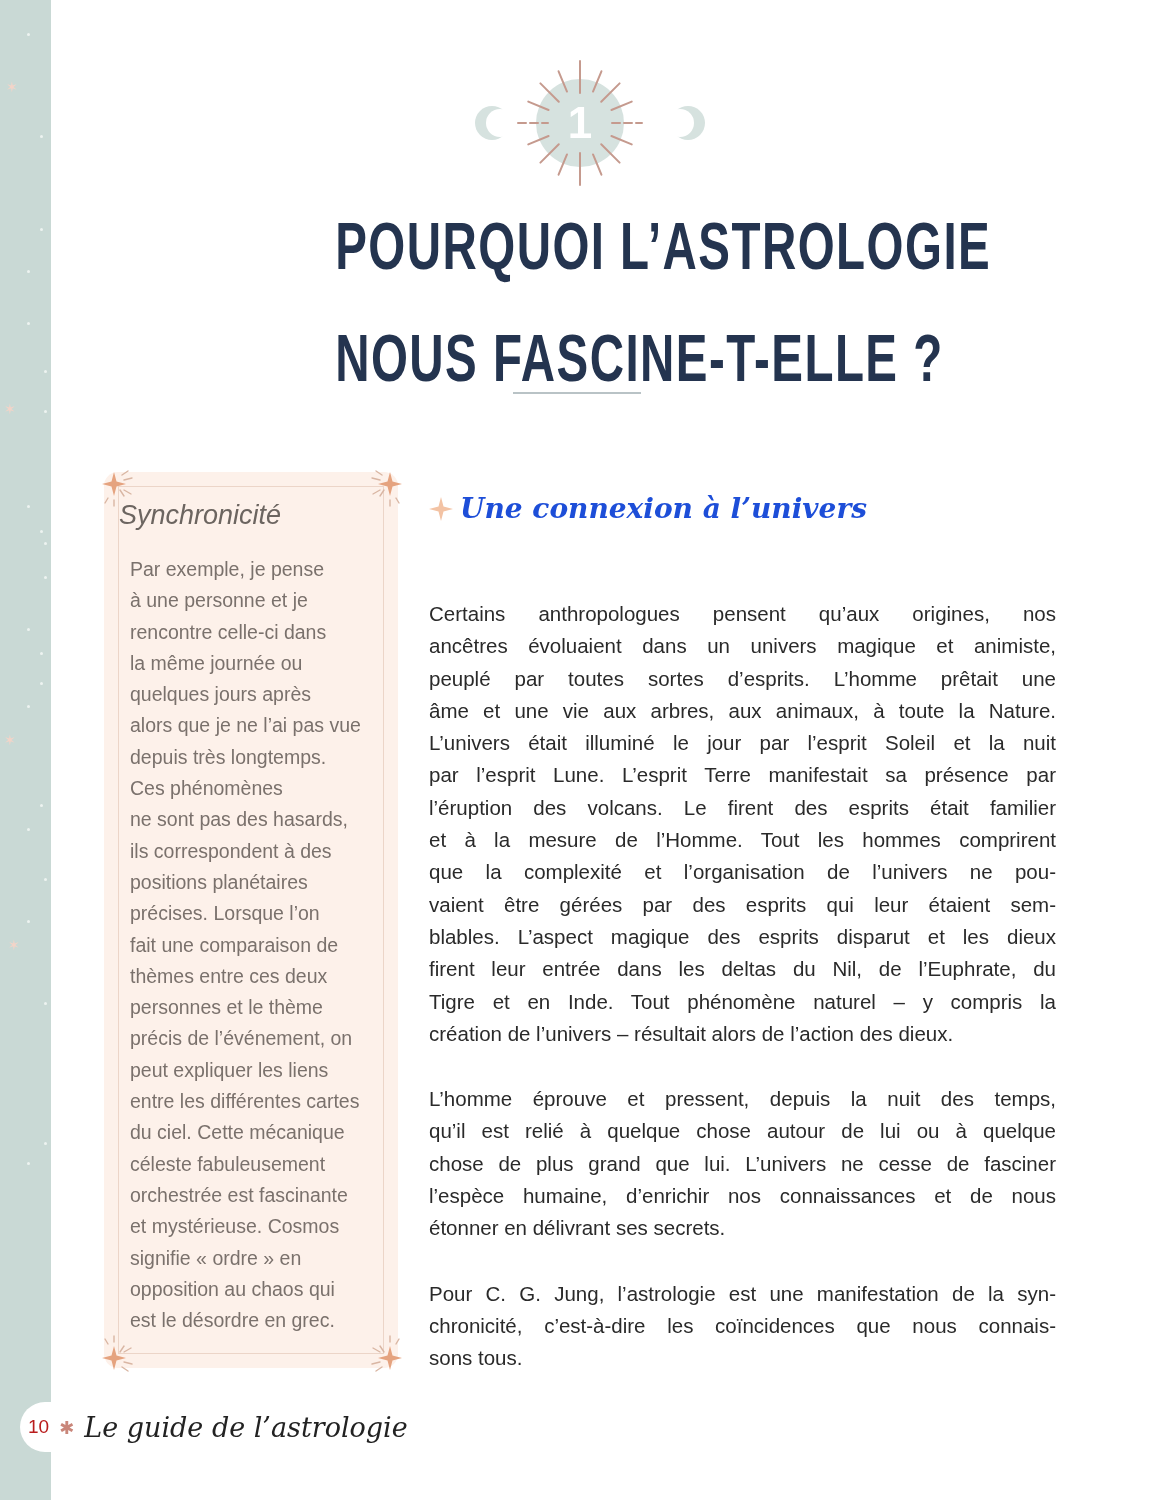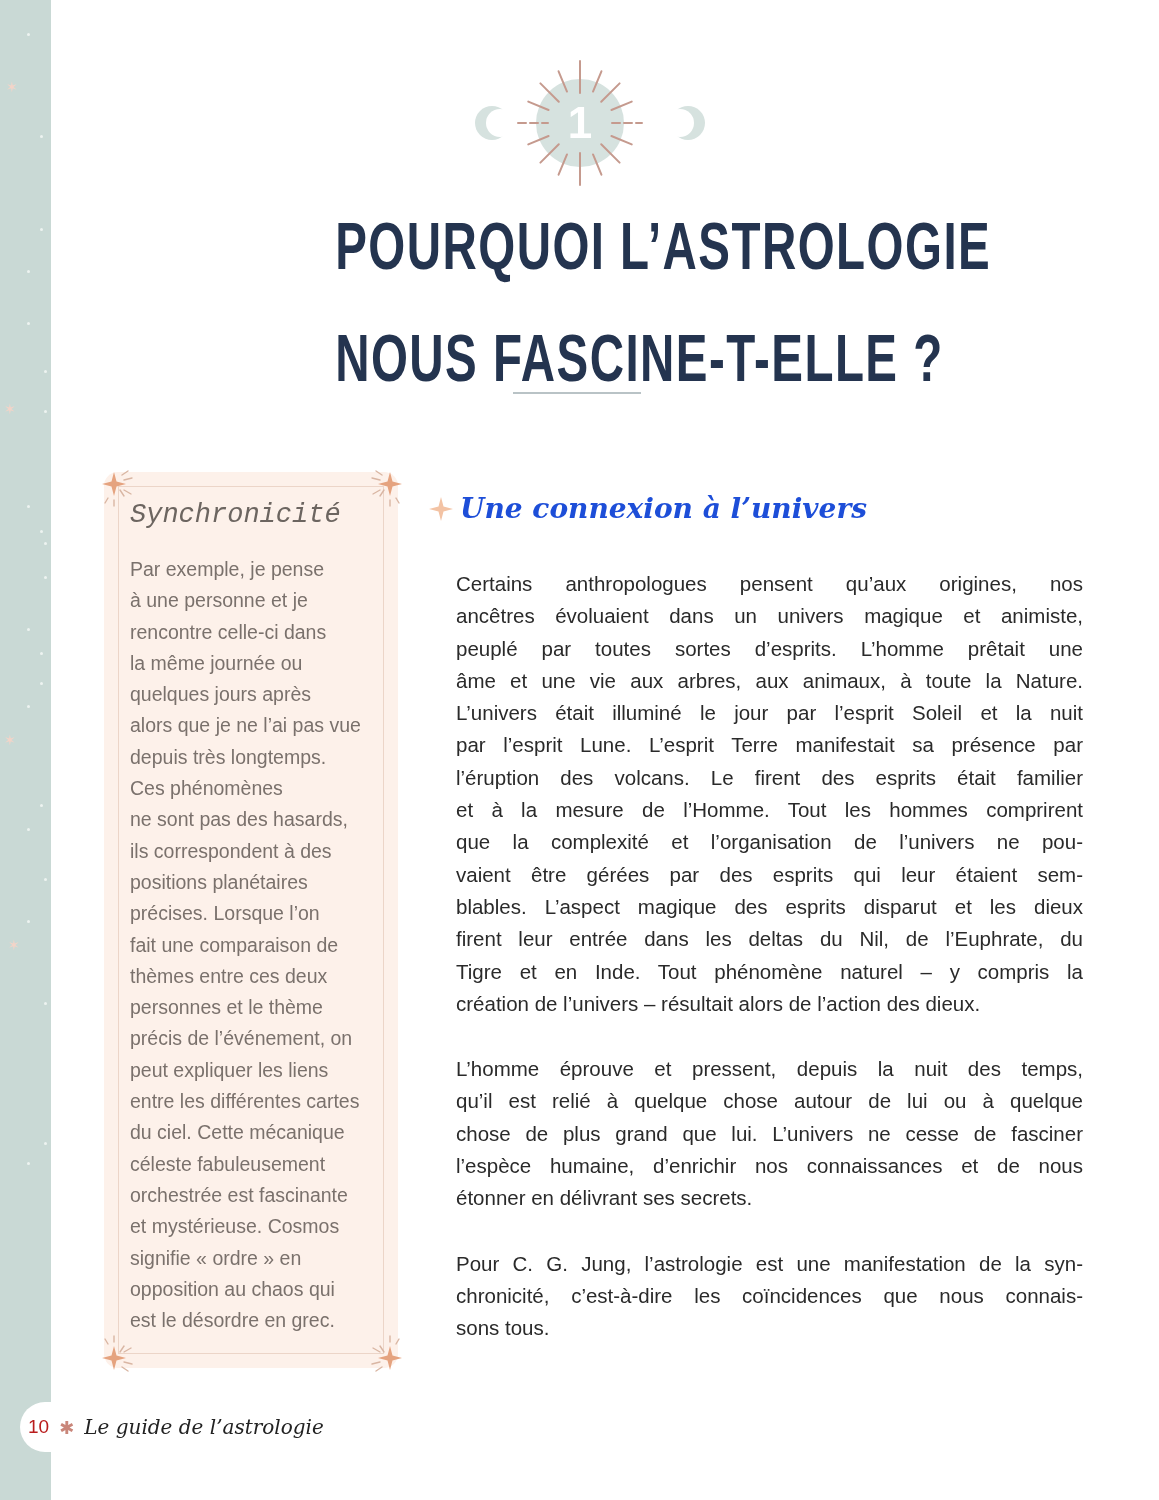--- a/index.html
+++ b/index.html
@@ -33,59 +33,59 @@
   .sidebar-box {
     position: absolute; left: 104px; top: 472px; width: 294px; height: 896px;
     background: #fdf1ea; border-radius: 14px;
   }
   .sidebar-frame {
     position: absolute; left: 14px; top: 14px; right: 14px; bottom: 14px;
     border: 1px solid #ecd5c8;
   }
   .corner-sparkle { position: absolute; width: 44px; height: 44px; }
   .sidebar-title {
-    position: absolute; left: 26px; top: 28px;
-    font-family: Liberation Mono, monospace; font-style: italic;
+    position: absolute; left: 15px; top: 28px;
+    font-family: Liberation Sans, sans-serif; font-style: italic;
     font-size: 27px; color: #6c6560;
   }
   .sidebar-text {
     position: absolute; left: 26px; top: 82px; width: 262px;
     font-family: "Liberation Sans", sans-serif;
     font-size: 19.5px; line-height: 31.3px; color: #7a716c; margin: 0;
   }
   .sidebar-text span { display: block; white-space: nowrap; }
 
   .section-heading {
     position: absolute; left: 428px; top: 492px; display: flex; align-items: center; gap: 6px;
   }
   .section-heading-text {
     font-family: "DejaVu Serif", serif; font-style: italic; font-weight: 700;
     font-size: 28px; color: #1d4ed8;
   }
 
-  .body-col { position: absolute; left: 429px; top: 568px; width: 627px; margin-left: 27px; }
+  .body-col { position: absolute; left: 429px; top: 598px; width: 627px; }
   .body-para {
     margin: 0 0 33px 0;
     font-family: "Liberation Sans", sans-serif;
     font-size: 20.5px; line-height: 32.3px; color: #2a2a2a;
   }
   .body-para span { display: block; text-align: justify; text-align-last: justify; white-space: nowrap; }
   .body-para span.last { text-align-last: left; }
 
   .footer {
     position: absolute; left: 22px; top: 1402px; height: 50px; display: flex; align-items: center;
   }
   .footer-tab {
     position: absolute; left: -2px; top: 0; width: 60px; height: 50px; background: #ffffff;
     border-radius: 25px 0 0 25px;
   }
   .page-number { position: relative; font-family: "Liberation Sans", sans-serif; font-size: 19px; color: #b91c1c; margin-left: 6px; }
   .footer-star { position: relative; font-size: 18px; color: #c9867a; margin: 0 10px; }
   .running-title {
-    position: relative; font-family: "DejaVu Serif", serif; font-style: italic; font-size: 20px; color: #222;
+    position: relative; font-family: "DejaVu Serif", serif; font-style: italic; font-size: 27px; color: #222;
   }
 </style>
 </head>
 <body>
 
 <div class="side-band" id="sideband">
     <div class="side-dot" style="left: 27px; top: 33px;"></div>
     <div class="side-dot" style="left: 40px; top: 135px;"></div>
     <div class="side-dot" style="left: 40px; top: 228px;"></div>
     <div class="side-dot" style="left: 27px; top: 270px;"></div>

